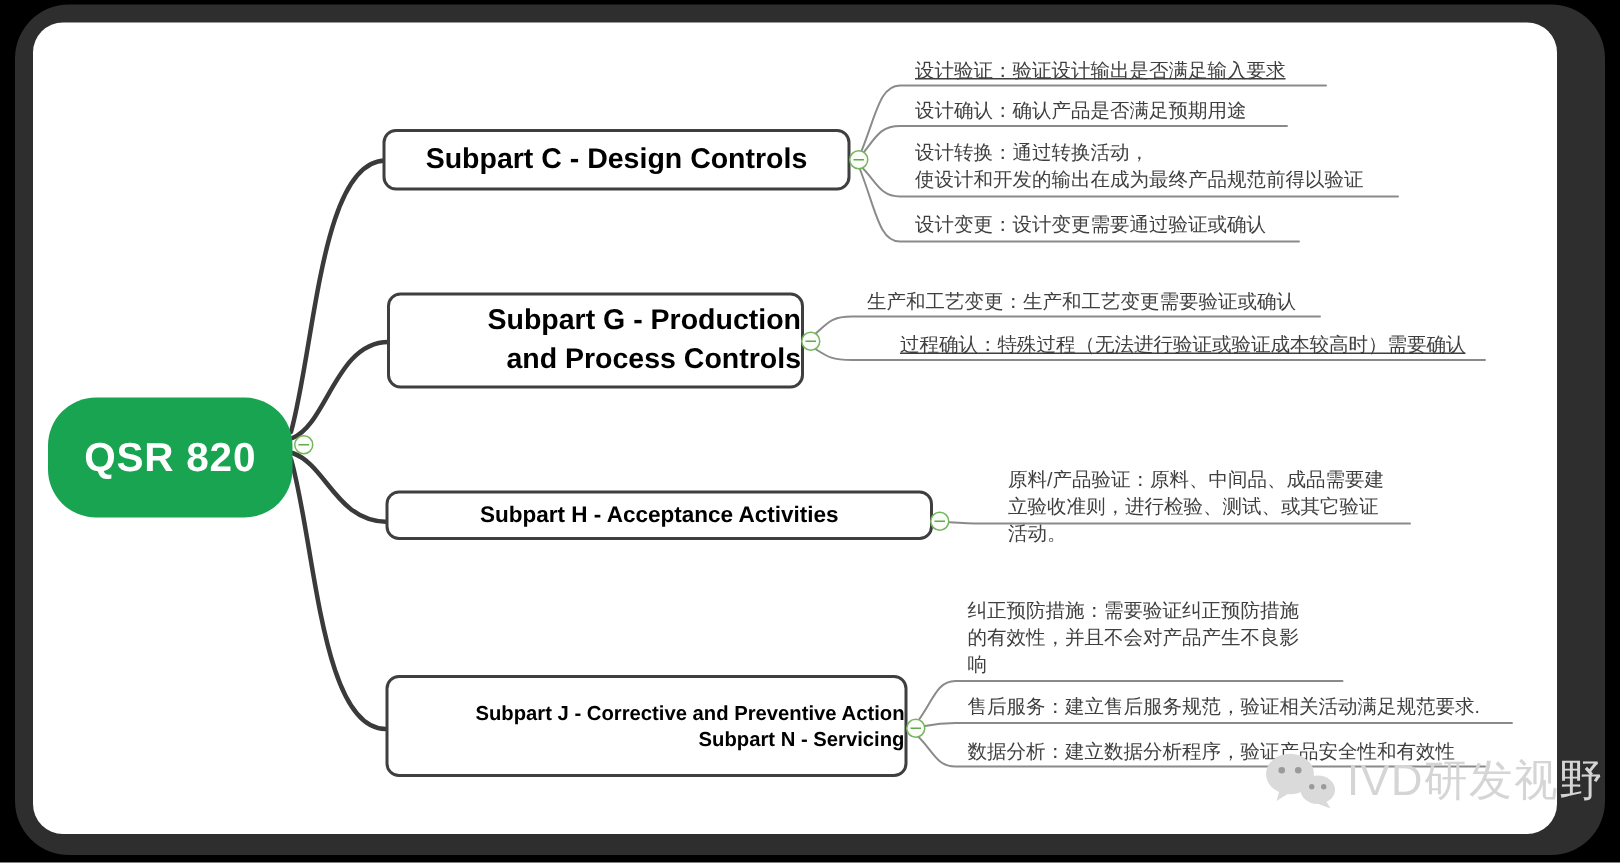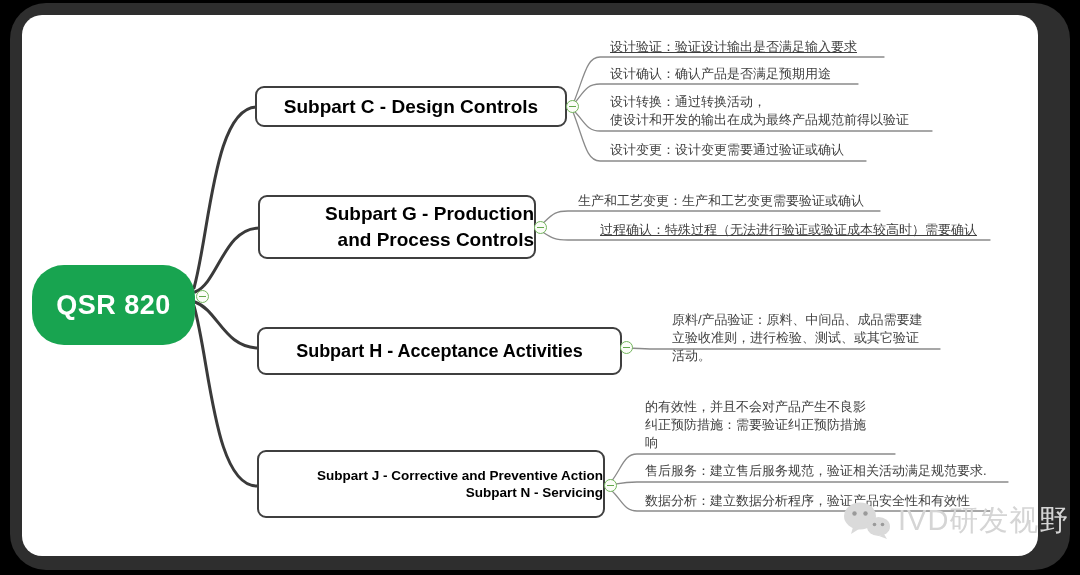--- a/index.html
+++ b/index.html
@@ -25,21 +25,21 @@
   }
   .topic{
     position:absolute;background:#fff;border:2px solid #3f3f3f;border-radius:9px;
     color:#000000;font-weight:bold;display:flex;flex-direction:column;justify-content:center;
     box-sizing:border-box;
     text-align:right;
   }
   .topic span{display:block;white-space:nowrap;}
   .topic-c{left:255px;top:86px;width:312px;height:41px;align-items:center;font-size:19px;}
   .topic-g{left:258px;top:195px;width:278px;height:64px;padding-left:16px;font-size:19px;line-height:26px;}
-  .topic-h{left:257px;top:327px;width:365px;height:48px;align-items:center;font-size:18px;}
+  .topic-h{left:257px;top:327px;width:365px;height:33px;align-items:center;font-size:15px;}
   .topic-j{left:257px;top:450px;width:348px;height:68px;padding-left:13px;font-size:13.5px;line-height:17px;}
   .leaf{
     position:absolute;font-size:13px;line-height:18px;color:#3f3f3f;
   }
   .leaf span{display:block;white-space:nowrap;}
   .minus{
     position:absolute;width:13px;height:13px;box-sizing:border-box;
     border:1.5px solid #74b65e;border-radius:50%;background:#fbfdf8;
     display:flex;align-items:center;justify-content:center;
   }
@@ -135,22 +135,22 @@
   <span>过程确认：特殊过程（无法进行验证或验证成本较高时）需要确认</span>
 </div>
 
 <div class="leaf" style="left:672px;top:293px;margin-top:18px;">
   <span>原料/产品验证：原料、中间品、成品需要建</span>
   <span>立验收准则，进行检验、测试、或其它验证</span>
   <span>活动。</span>
 </div>
 
 <div class="leaf" style="left:645px;top:398px;">
+  <span>纠正预防措施：需要验证纠正预防措施</span>
   <span>的有效性，并且不会对产品产生不良影</span>
-  <span>纠正预防措施：需要验证纠正预防措施</span>
   <span>响</span>
 </div>
 <div class="leaf" style="left:645px;top:462px;">
   <span>售后服务：建立售后服务规范，验证相关活动满足规范要求.</span>
 </div>
 <div class="leaf" style="left:645px;top:492px;">
   <span>数据分析：建立数据分析程序，验证产品安全性和有效性</span>
 </div>
 
 <div class="watermark">

